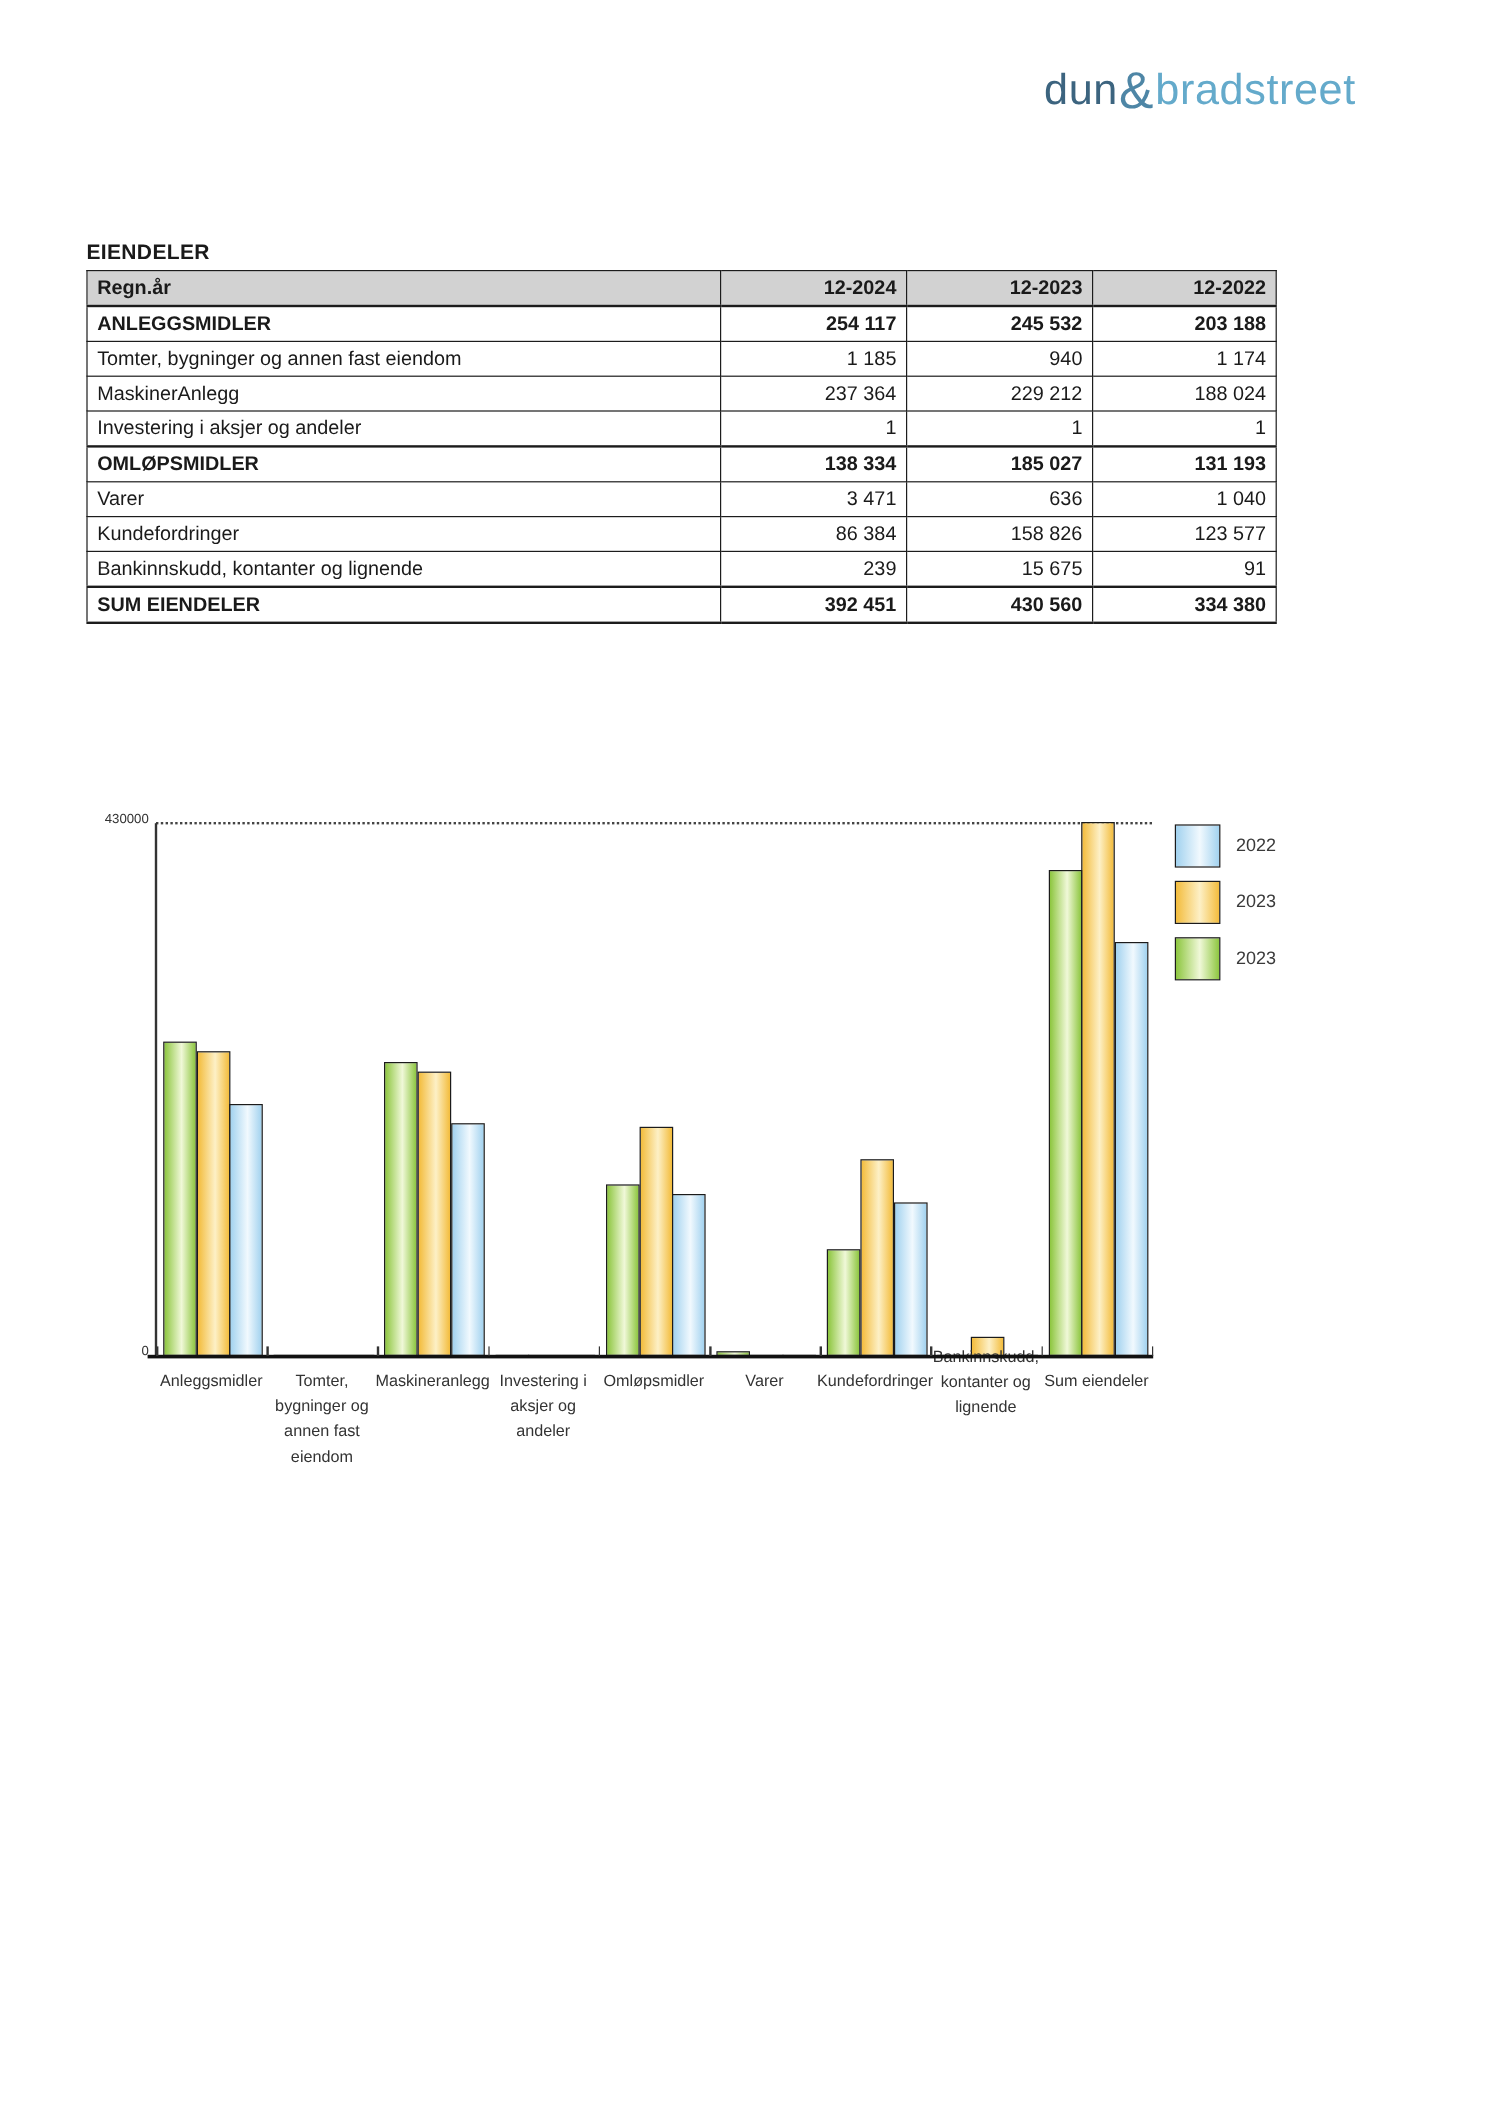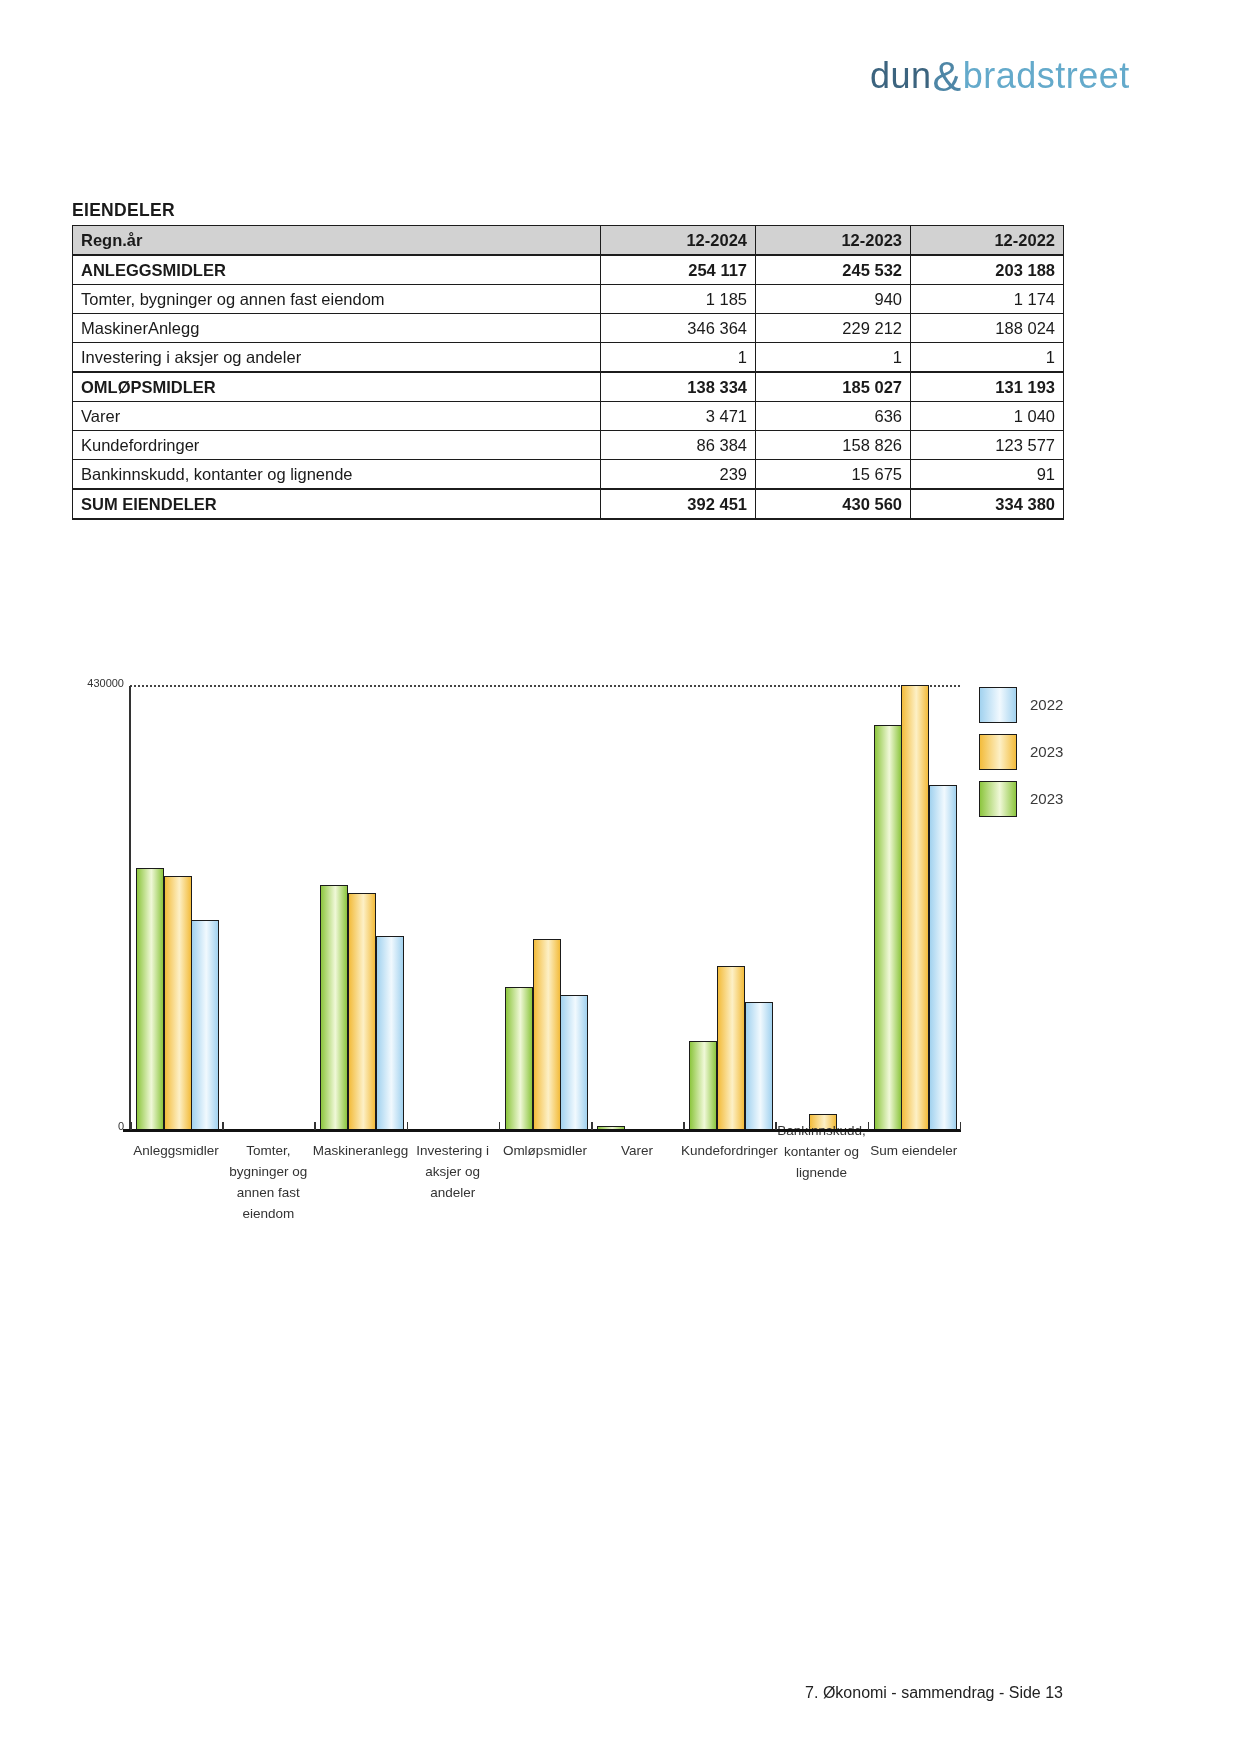--- a/index.html
+++ b/index.html
@@ -77,21 +77,21 @@
           <td class="num">203 188</td>
         </tr>
         <tr>
           <td>Tomter, bygninger og annen fast eiendom</td>
           <td class="num">1 185</td>
           <td class="num">940</td>
           <td class="num">1 174</td>
         </tr>
         <tr>
           <td>MaskinerAnlegg</td>
-          <td class="num">346 364</td>
+          <td class="num">237 364</td>
           <td class="num">229 212</td>
           <td class="num">188 024</td>
         </tr>
         <tr>
           <td>Investering i aksjer og andeler</td>
           <td class="num">1</td>
           <td class="num">1</td>
           <td class="num">1</td>
         </tr>
         <tr class="section">
@@ -187,14 +187,13 @@
 lignende</div>
       <div class="cat" style="left: 787.7px; top: 540px;">Sum eiendeler</div>
       <div class="lg-swatch" style="left: 919px; top: 87px; background: linear-gradient(90deg, rgb(162, 210, 239) 0%, rgb(241, 249, 254) 55%, rgb(162, 210, 239) 100%);"></div>
       <div class="lg-label" style="left: 970px; top: 96px;">2022</div>
       <div class="lg-swatch" style="left: 919px; top: 134px; background: linear-gradient(90deg, rgb(243, 188, 60) 0%, rgb(253, 240, 198) 55%, rgb(243, 188, 60) 100%);"></div>
       <div class="lg-label" style="left: 970px; top: 143px;">2023</div>
       <div class="lg-swatch" style="left: 919px; top: 181px; background: linear-gradient(90deg, rgb(141, 198, 63) 0%, rgb(240, 248, 216) 55%, rgb(141, 198, 63) 100%);"></div>
       <div class="lg-label" style="left: 970px; top: 190px;">2023</div>
     </div>
 
-  <div class="footer">7. Økonomi - sammendrag - Side 13</div>
 </div>
 
 </body></html>

